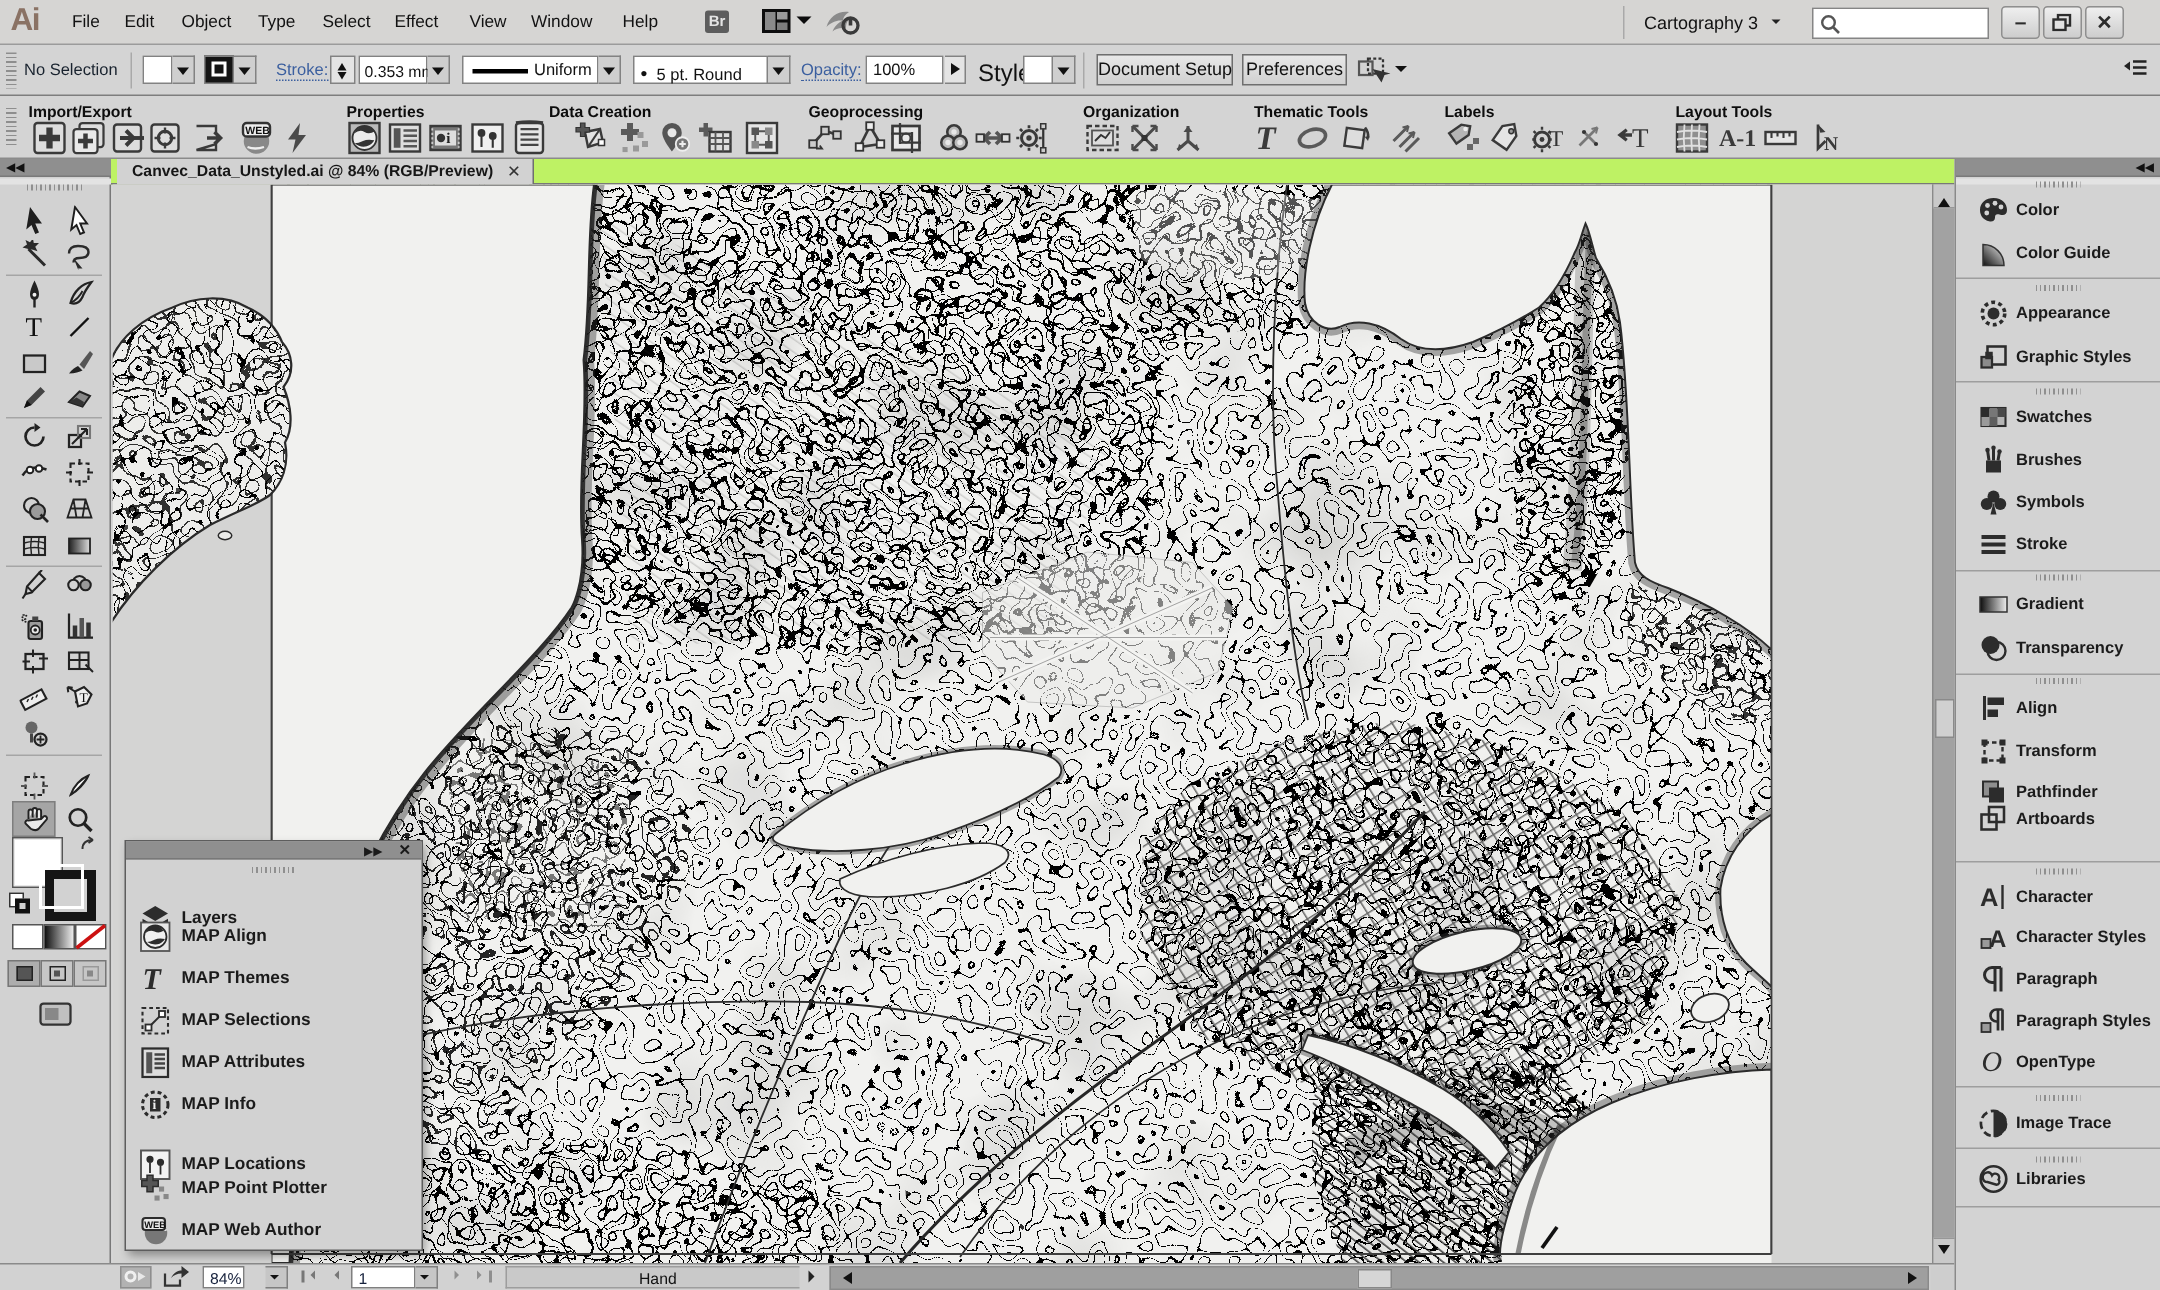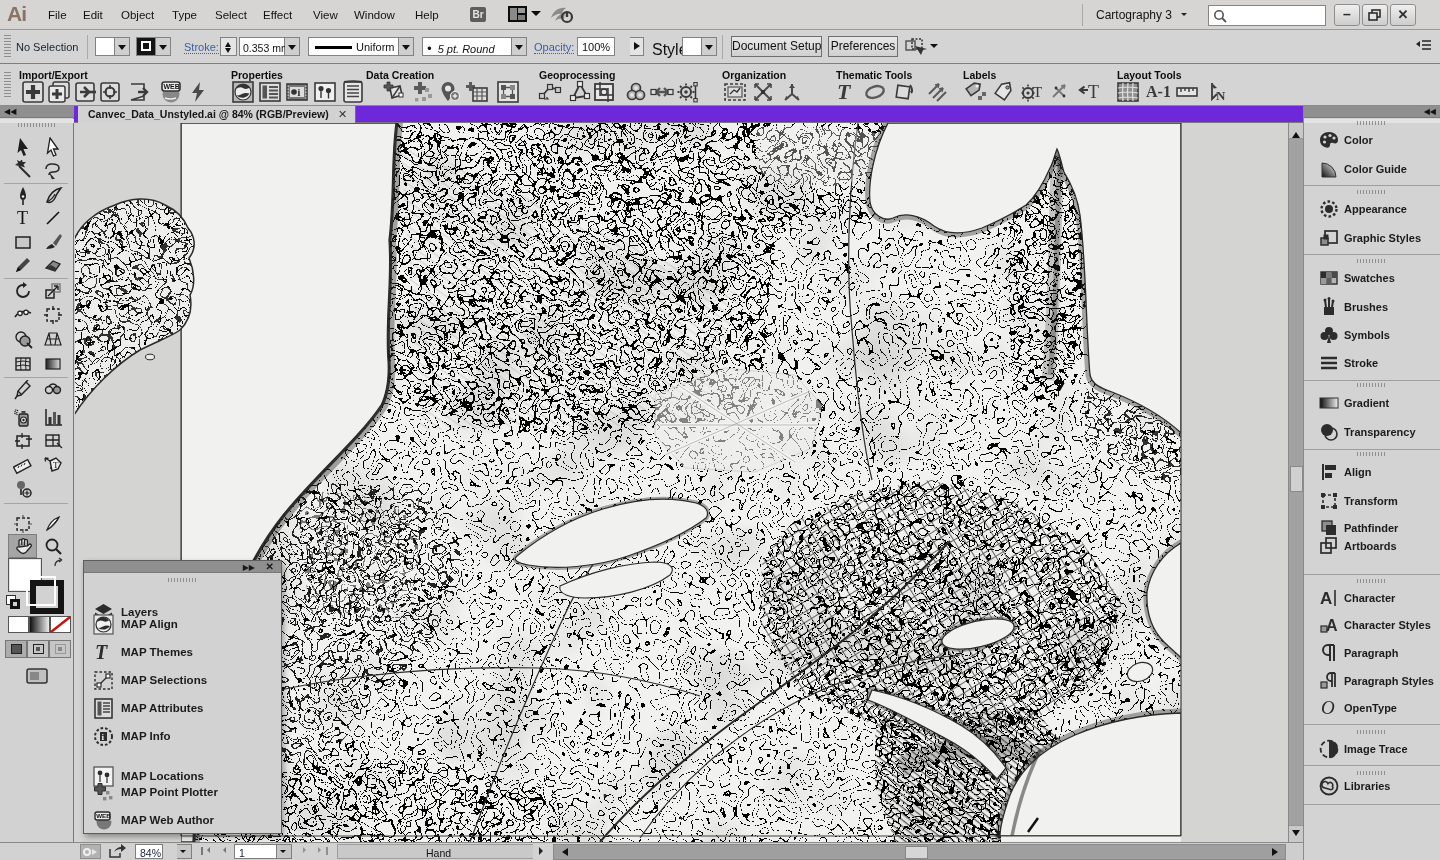--- a/index.html
+++ b/index.html
@@ -21,21 +21,21 @@
   .cb-field { position:absolute; top:7px; height:19px; background:#fff; border:1px solid #828282; font-size:11px; color:#111; padding:3px 4px; }
   .cb-arrow { position:absolute; top:7px; height:19px; width:15px; background:#cfcfcf; border:1px solid #828282; border-left:none; }
   .cb-arrow:after, .dna:after { content:""; position:absolute; left:3px; top:7px; border:4px solid transparent; border-top:5px solid #111; }
   .vsep { position:absolute; top:5px; width:1px; height:24px; background:#a9a9a9; }
   .cb-btn { position:absolute; top:6px; height:21px; border:1px solid #6e6e6e; background:linear-gradient(#e8e8e8,#d0d0d0); font-size:11px; color:#111; text-align:center; }
   
   #mpbar { left:0; top:64px; width:1440px; height:42px; background:#d4d4d4; border-bottom:1px solid #8b8b8b; }
   .mp-lab { position:absolute; top:5px; font-size:10.5px; font-weight:bold; color:#0d0d0d; }
   .mp-ic { position:absolute; top:16px; width:24px; height:24px; }
   
-  #tabbar { left:74px; top:106px; width:1229px; height:17px; background:#6d28d9; border-bottom:1px solid #787878; }
+  #tabbar { left:74px; top:106px; width:1229px; height:17px; background:#bef264; border-bottom:1px solid #787878; }
   #tab { position:absolute; left:4px; top:0; width:278px; height:17px; background:#d2d2d2; border-right:1px solid #6f6f6f; font-size:12px; color:#161616; }
   
   #leftpanel { left:0; top:106px; width:74px; height:736px; background:#d2d2d2; border-right:1px solid #787878; }
   .sep-h { position:absolute; left:4px; width:64px; height:1px; background:#a5a5a5; }
   
   #canvas { left:75px; top:123px; width:1213px; height:719px; background:#d8d8d8; overflow:hidden; }
   
   #vscroll { left:1288px; top:123px; width:15px; height:719px; background:#a2a2a2; border-left:1px solid #8a8a8a;}
   #statusbar { left:0; top:842px; width:1303px; height:18px; background:#d2d2d2; border-top:1px solid #8a8a8a; }
   .st-field { position:absolute; top:1px; height:15px; background:#fff; border:1px solid #7f7f7f; font-size:10.5px; color:#16213c; padding:2px 4px;}
@@ -119,24 +119,24 @@
     <div class="tri-u" style="left:4px;top:1px;border-width:3.5px;border-bottom-width:5px;"></div>
     <div class="tri-d" style="left:4px;top:10px;border-width:3.5px;border-top-width:5px;"></div>
   </div>
   <div class="cb-field" style="left:239px;width:46px;white-space:nowrap;font-size:10.5px;padding:3.5px 3px;">0.353 mm</div>
   <div class="cb-arrow" style="left:285px;"></div>
   <div class="cb-field" style="left:308px;width:91px;white-space:nowrap;">
       <div style="position:absolute;left:6px;top:8px;width:37px;height:3px;background:#000"></div>
       <span style="position:absolute;left:47px;top:3px;font-size:11px;">Uniform</span>
     </div>
   <div class="cb-arrow" style="left:399px;"></div>
-  <div class="cb-field" style="left:422px;width:90px;white-space:nowrap;font-style:italic;"><span style="font-size:13px;">•</span>&nbsp;&nbsp;5 pt. Round</div>
+  <div class="cb-field" style="left:422px;width:90px;white-space:nowrap;"><span style="font-size:13px;">•</span>&nbsp;&nbsp;5 pt. Round</div>
   <div class="cb-arrow" style="left:512px;"></div>
   <div class="cb-link" id="opaclink" style="left:534px;">Opacity:</div>
-  <div class="cb-field" style="left:577px;width:38px;">100%</div>
+  <div class="cb-field" style="left:577px;width:52px;">100%</div>
   <div style="position:absolute;left:630px;top:7px;width:14px;height:19px;background:#e4e4e4;border:1px solid #828282;border-left:none">
     <div class="tri-r" style="left:4px;top:4px;border-left-color:#111"></div>
   </div>
   <div class="cb-txt" style="left:652px;">Style:</div>
   <div class="cb-field" style="left:682px;width:20px;"></div>
   <div class="cb-arrow" style="left:702px;"></div>
   <div class="vsep" style="left:722px"></div>
   <div class="cb-btn" style="left:731px;width:91px;font-size:12px;line-height:18px;white-space:nowrap;">Document Setup</div>
   <div class="cb-btn" style="left:828px;width:70px;font-size:12px;line-height:18px;">Preferences</div>
   <svg style="position:absolute;left:905px;top:8px" width="22" height="18" viewBox="0 0 22 18">

